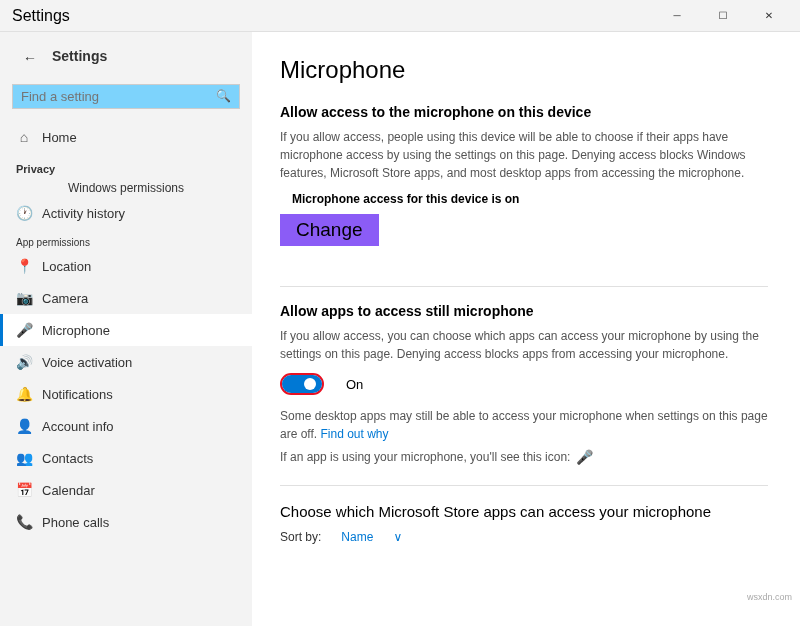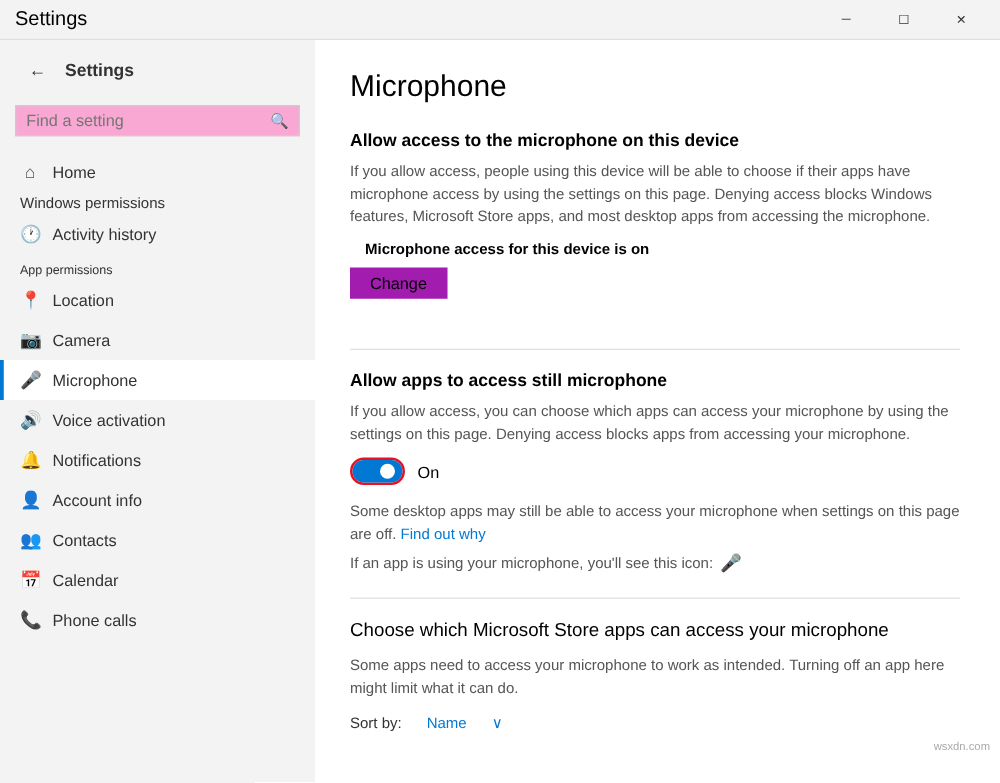--- a/index.html
+++ b/index.html
@@ -81,23 +81,23 @@
     }
     .sidebar-app-title {
       font-size: 14px;
       font-weight: 600;
       color: #333;
     }
 
     .search-box {
       margin: 4px 12px 12px;
       display: flex;
-      align-items: center;
+      align-items: flex-start;
       border: 1px solid #ccc;
-      background: #f9a8d4;
+      background: #7dd3fc;
       padding: 4px 8px;
       gap: 6px;
     }
     .search-box input {
       border: none;
       outline: none;
       font-size: 13px;
       flex: 1;
       background: transparent;
       color: #333;
@@ -168,42 +168,42 @@
 
     .status-label {
       font-size: 12px;
       font-weight: 600;
       color: #000;
       margin-bottom: 8px;
       padding-left: 12px;
     }
 
     .change-btn {
-      background: #a21caf;
+      background: #8b5cf6;
       border: none;
       padding: 5px 16px;
-      font-size: 13px;
+      font-size: 19px;
       cursor: pointer;
       color: #000;
       margin-bottom: 24px;
       display: inline-block;
       text-align: center;
     }
 
     .divider {
       border: none;
       border-top: 1px solid #e0e0e0;
       margin: 16px 0;
     }
 
     
     .toggle-row {
       display: flex;
       align-items: center;
-      gap: 10px;
+      gap: 22px;
       margin-bottom: 12px;
     }
     .toggle-container {
       position: relative;
       display: inline-block;
       width: 44px;
       height: 22px;
       border: 2px solid #e81123;
       border-radius: 11px;
       cursor: pointer;
@@ -316,22 +316,23 @@
     <div class="search-box">
       <input type="text" placeholder="Find a setting" style="">
       <span class="search-icon-svg">🔍</span>
     </div>
 
     <div class="sidebar-item">
       <span class="sidebar-item-icon">⌂</span>
       <span>Home</span>
     </div>
 
-
-    <div class="sidebar-section-label" style="font-weight:400; padding-top:2px; padding-bottom:2px; font-size:12px;">Windows permissions</div>
+    <div class="sidebar-section-label">Privacy</div>
+
+    <div class="sidebar-section-label" style="font-weight:400; padding-top:2px; padding-bottom:2px; font-size:12px;text-align:center;">Windows permissions</div>
 
     <div class="sidebar-item">
       <span class="sidebar-item-icon">🕐</span>
       <span>Activity history</span>
     </div>
 
     <div class="sidebar-section-label" style="font-weight:400; padding-top:8px; padding-bottom:2px; font-size:10px;">App permissions</div>
 
     <div class="sidebar-item">
       <span class="sidebar-item-icon">📍</span>
@@ -407,21 +408,20 @@
     </p>
 
     <div class="icon-example">
       <span>If an app is using your microphone, you'll see this icon:</span>
       <span class="mic-icon-small">🎤</span>
     </div>
 
     <hr class="divider">
 
     <div class="store-section-title">Choose which Microsoft Store apps can access your microphone</div>
-    <p class="store-desc">Some apps need to access your microphone to work as intended. Turning off an app here might limit what it can do.</p>
 
     <div class="sort-row">
       <span>Sort by:</span>
       <span style="color:#0078d4; cursor:pointer;">Name</span>
       <span style="color:#0078d4;">∨</span>
     </div>
   </div>
 </div>
 
 <div class="watermark">wsxdn.com</div>

